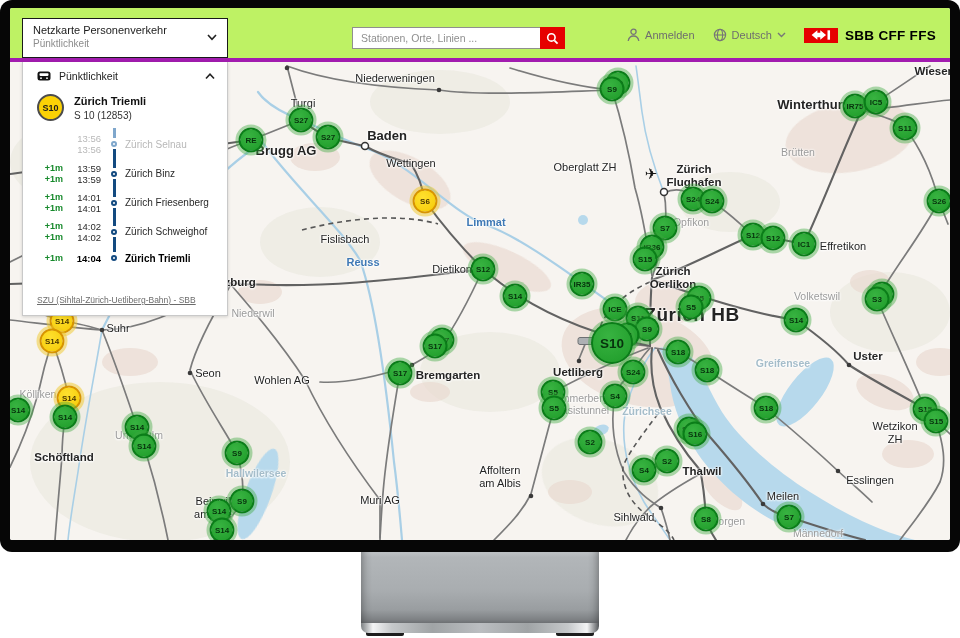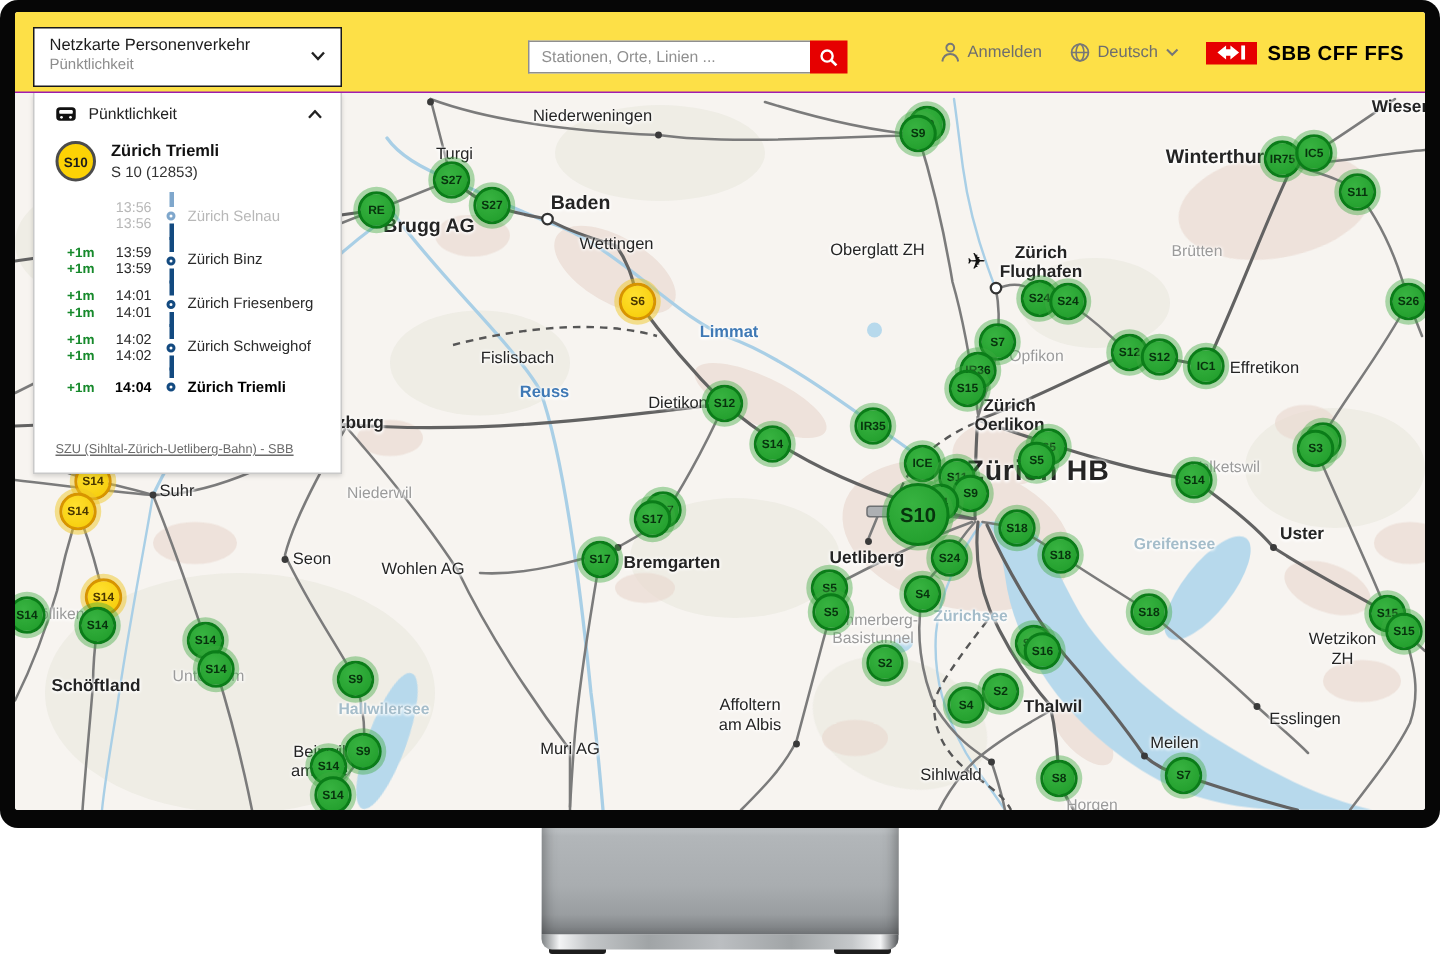--- a/index.html
+++ b/index.html
@@ -16,22 +16,22 @@
   .stand-body { position:absolute; left:361px; top:550px; width:238px; height:73px; z-index:5;
     background:linear-gradient(180deg,#c3c7ca 0%,#b2b6b9 10%,#a9adb0 55%,#999da0 82%,#74777a 100%);
     box-shadow: inset 8px 0 10px -7px rgba(0,0,0,.4), inset -8px 0 10px -7px rgba(0,0,0,.4);}
   .stand-base { position:absolute; left:361px; top:623px; width:238px; height:10px; z-index:6;
     border-radius:0 0 7px 7px;
     background:linear-gradient(90deg,#7e8284 0%,#f3f4f5 5%,#c5c8ca 13%,#a0a4a6 30%,#bbbec1 50%,#a0a4a6 70%,#c5c8ca 87%,#f3f4f5 95%,#54575a 100%);}
   .stand-foot { position:absolute; top:631px; width:38px; height:5px; background:#1d1d1d; border-radius:2px; z-index:4; }
   .stand-foot.l { left:366px; } .stand-foot.r { left:556px; }
 
   
-  .header { position:absolute; top:0; left:0; width:940px; height:54px; background:#fde047;
-    border-bottom:1px solid #a21caf; z-index:30; }
+  .header { position:absolute; top:0; left:0; width:940px; height:54px; background:#bef264;
+    border-bottom:4px solid #a21caf; z-index:30; }
   .search-wrap { position:absolute; left:342px; top:19px; display:flex; height:22px; }
   .search-input { width:188px; height:22px; border:1px solid #8f8f8f; border-right:none; padding:0 8px;
     font-size:10.5px; color:#444; font-family:inherit; outline:none; }
   .search-input::placeholder { color:#8f8f8f; }
   .search-btn { width:25px; height:22px; background:#e60000; border:none; display:flex; align-items:center; justify-content:center; cursor:pointer; }
   .header-right { position:absolute; right:14px; top:0; height:54px; display:flex; align-items:center; gap:18px; }
   .hr-item { display:flex; align-items:center; gap:5px; color:#6e6e6e; font-size:11px; cursor:pointer; }
   .logo { display:flex; align-items:flex-start; gap:7px; }
   .logo-flag { width:34px; height:15px; background:#e60000; display:flex; align-items:center; justify-content:center; }
   .logo-text { font-size:13.5px; font-weight:800; color:#000; letter-spacing:.3px; }
@@ -74,21 +74,21 @@
 
   
   .map { position:absolute; top:54px; left:0; width:940px; height:478px; background:#f7f4f0; overflow:hidden; z-index:1; }
   .map svg.geo { position:absolute; inset:0; }
   .lbl { position:absolute; transform:translate(-50%,-50%); white-space:pre-line; text-align:center;
     line-height:1.15; color:#242424; font-size:11px; z-index:3; pointer-events:none;
     text-shadow:0 0 2px #fff,0 0 3px #fff,0 1px 2px #fff; }
   .lbl.bold13 { font-weight:700; font-size:13px; }
   .lbl.bold12 { font-weight:700; font-size:11.5px; }
   .lbl.big { font-weight:700; font-size:19px; letter-spacing:.5px; }
-  .lbl.gray { color:#9b9b9b; font-size:10.5px;margin-top:16px; }
+  .lbl.gray { color:#9b9b9b; font-size:10.5px; }
   .lbl.water { color:#a5bdca; font-size:10.5px; font-weight:600; }
   .lbl.river { color:#3f79b5; font-size:11px; font-weight:600; }
   .badge { position:absolute; transform:translate(-50%,-50%); width:25px; height:25px; border-radius:50%;
     display:flex; align-items:center; justify-content:center; font-size:8px; font-weight:700;
     z-index:5; cursor:pointer; }
   .badge.green { background:radial-gradient(circle at 40% 32%,#38b341,#1e9b29);
     border:2px solid #0b7d19; box-shadow:0 0 0 3px rgba(62,170,64,.42); color:#07330d; }
   .badge.yellow { background:radial-gradient(circle at 40% 32%,#ffe02f,#f5ca05);
     border:2px solid #d79400; box-shadow:0 0 0 3px rgba(240,200,40,.5); color:#4a3700; }
   .badge.big { width:42px; height:42px; font-size:13.5px; z-index:6; }

